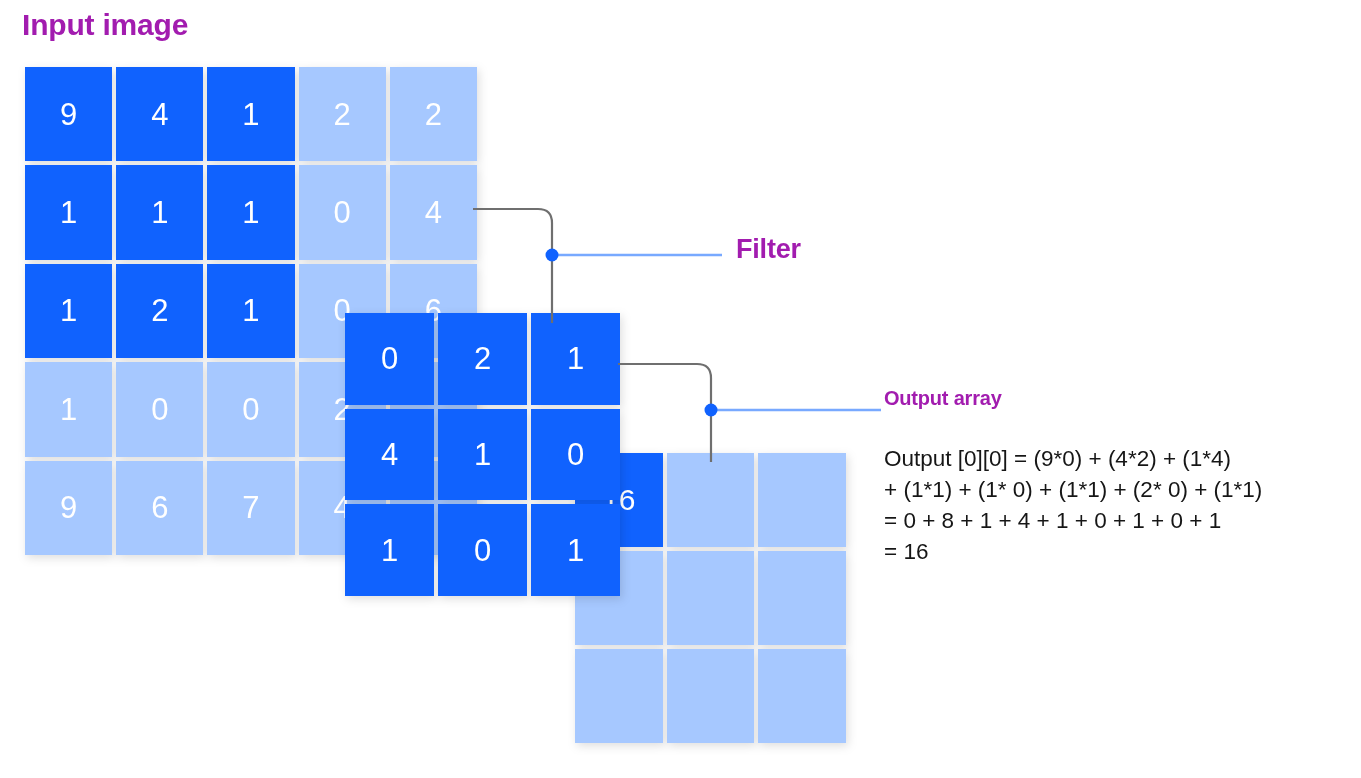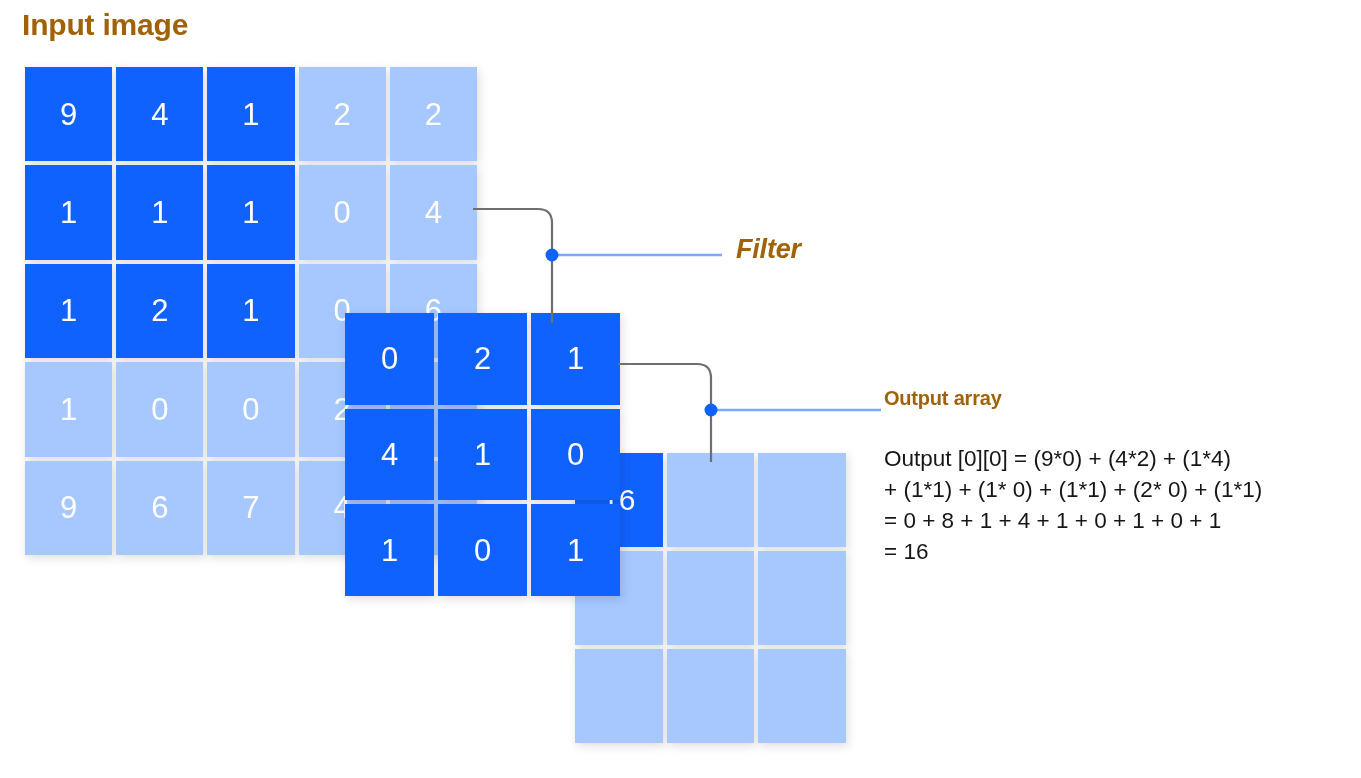--- a/index.html
+++ b/index.html
@@ -21,34 +21,33 @@
     left: 0;
     top: 0;
     width: 1361px;
     height: 778px;
   }
 
   
   .section-title {
     position: absolute;
     font-weight: bold;
-    color: #a16207;
+    color: #a21caf;
     letter-spacing: -0.2px;
     white-space: nowrap;
   }
   #input-title {
     left: 22px;
     top: 8px;
     font-size: 30px;
   }
   #filter-title {
     left: 736px;
     top: 234px;
     font-size: 27px;
-    font-style: italic;
   }
   #output-title {
     left: 884px;
     top: 387px;
     font-size: 20px;
   }
 
   
   .grid {
     position: absolute;

